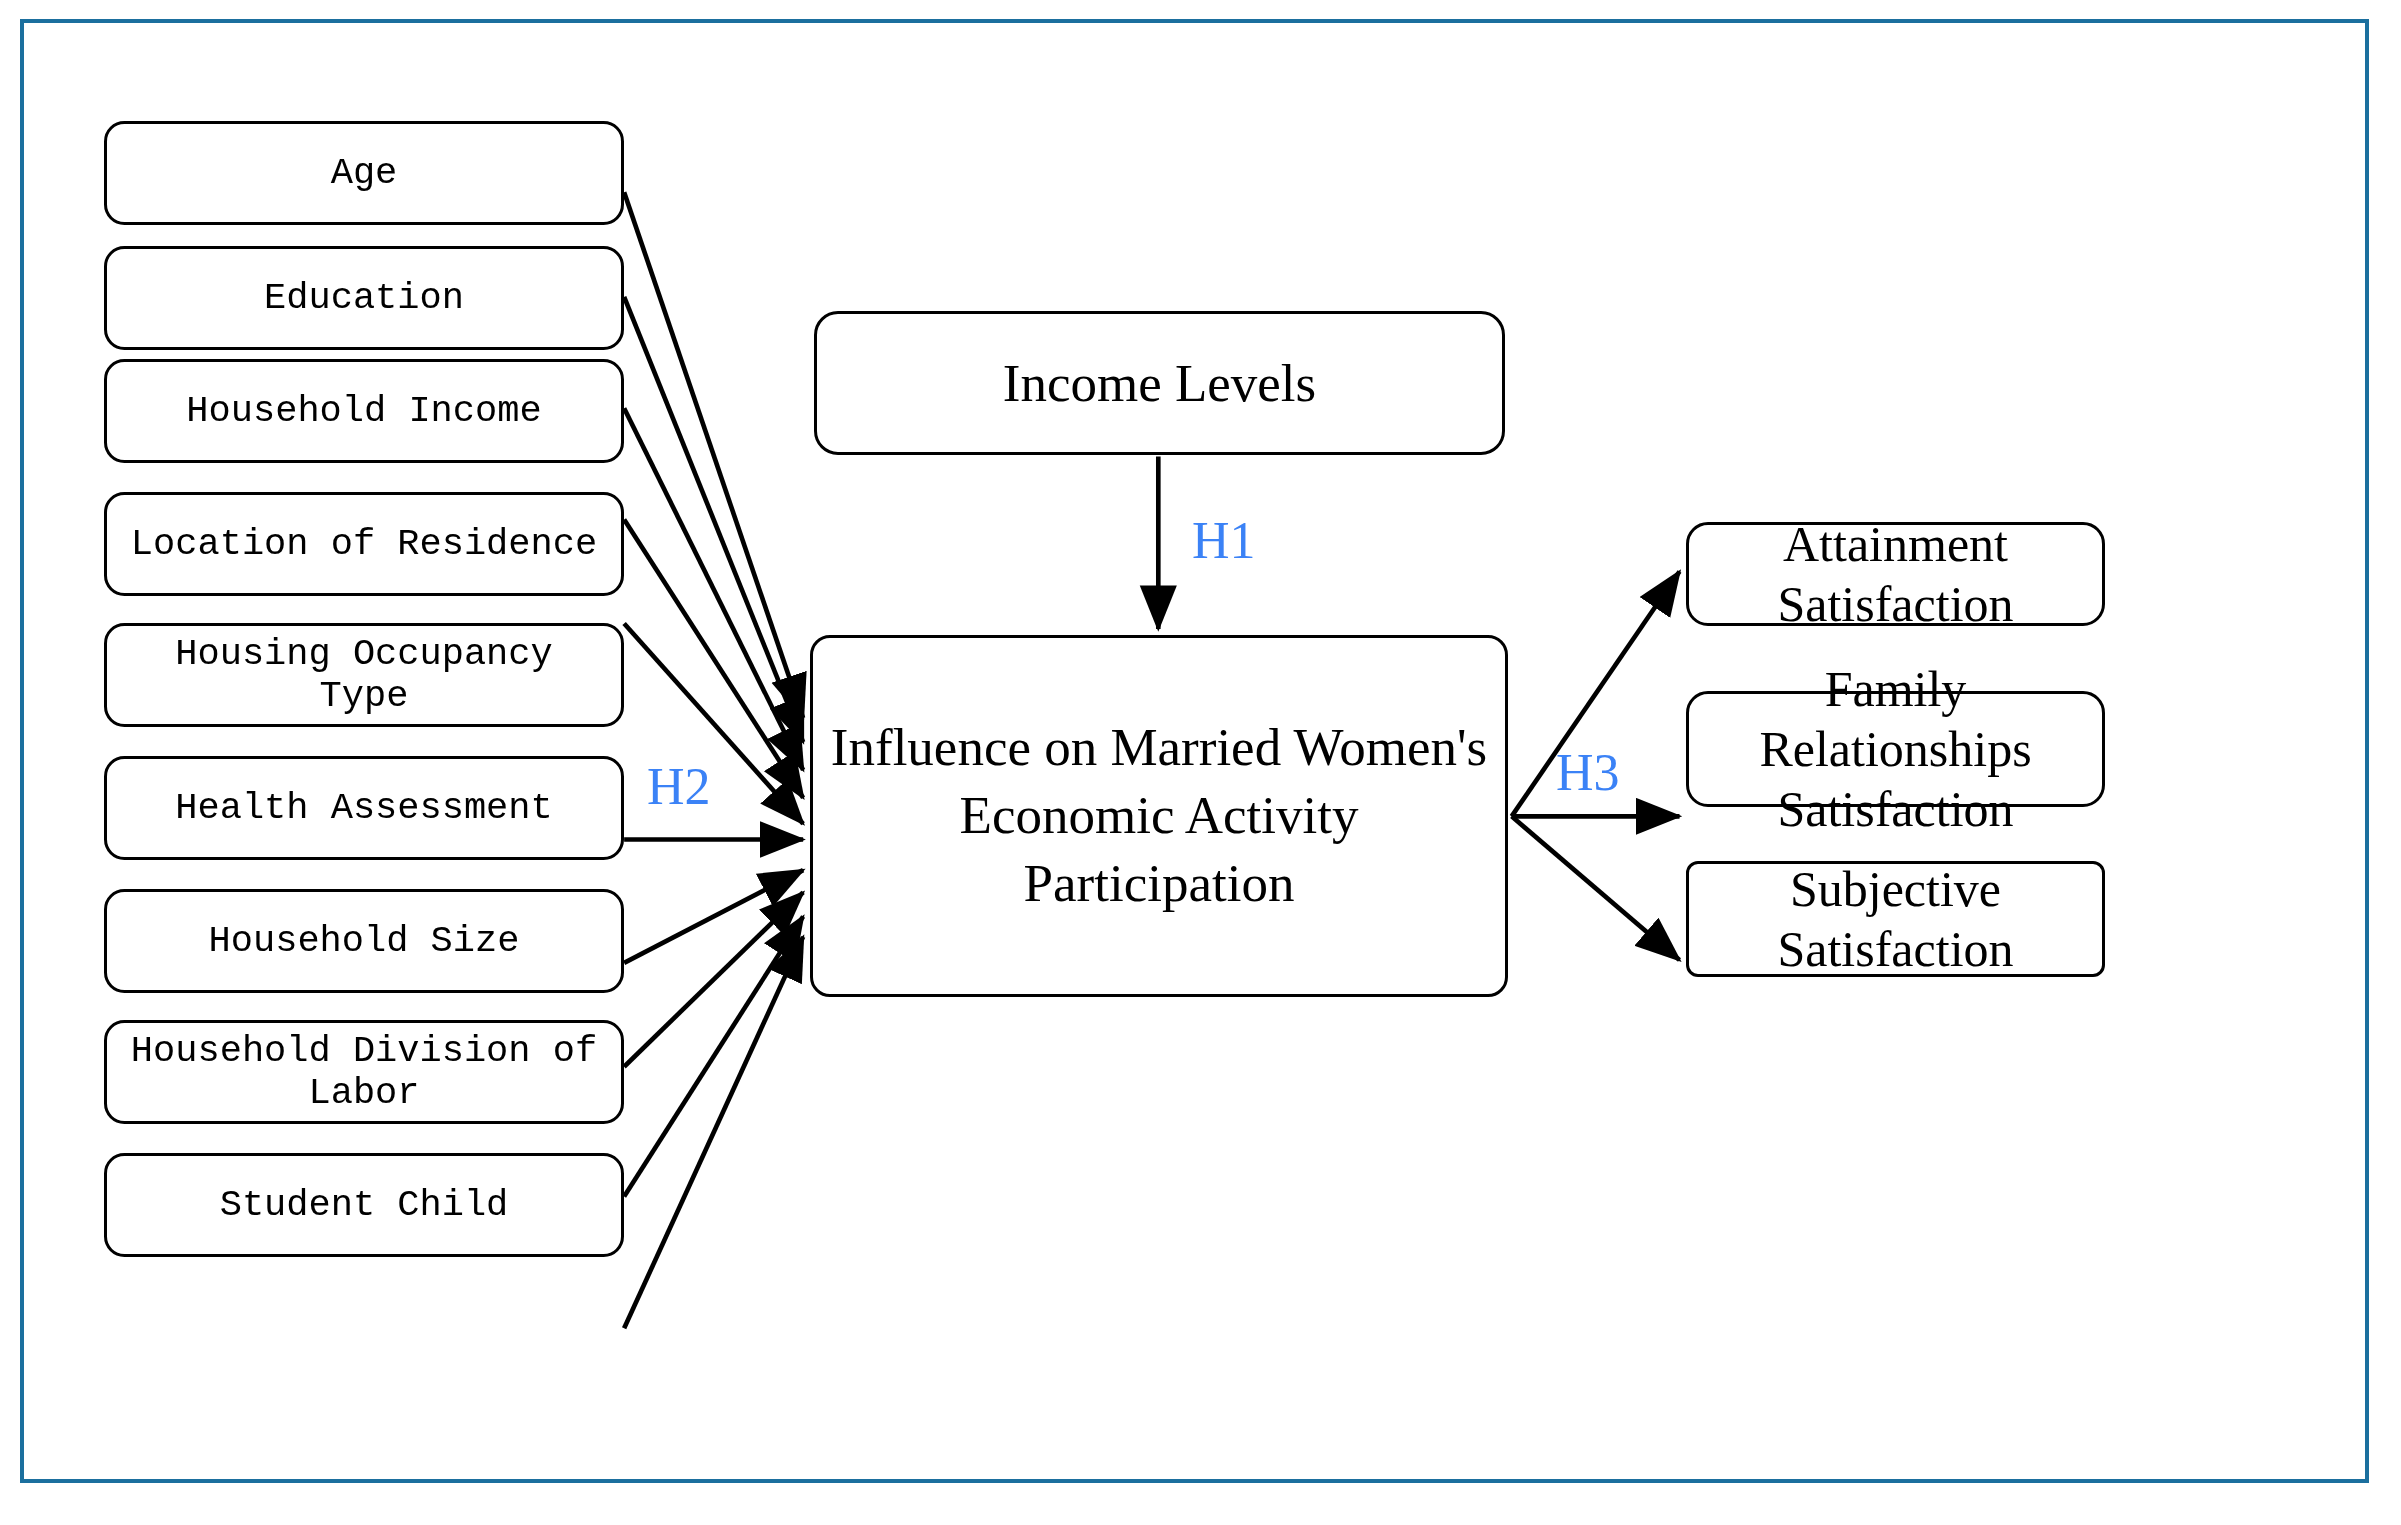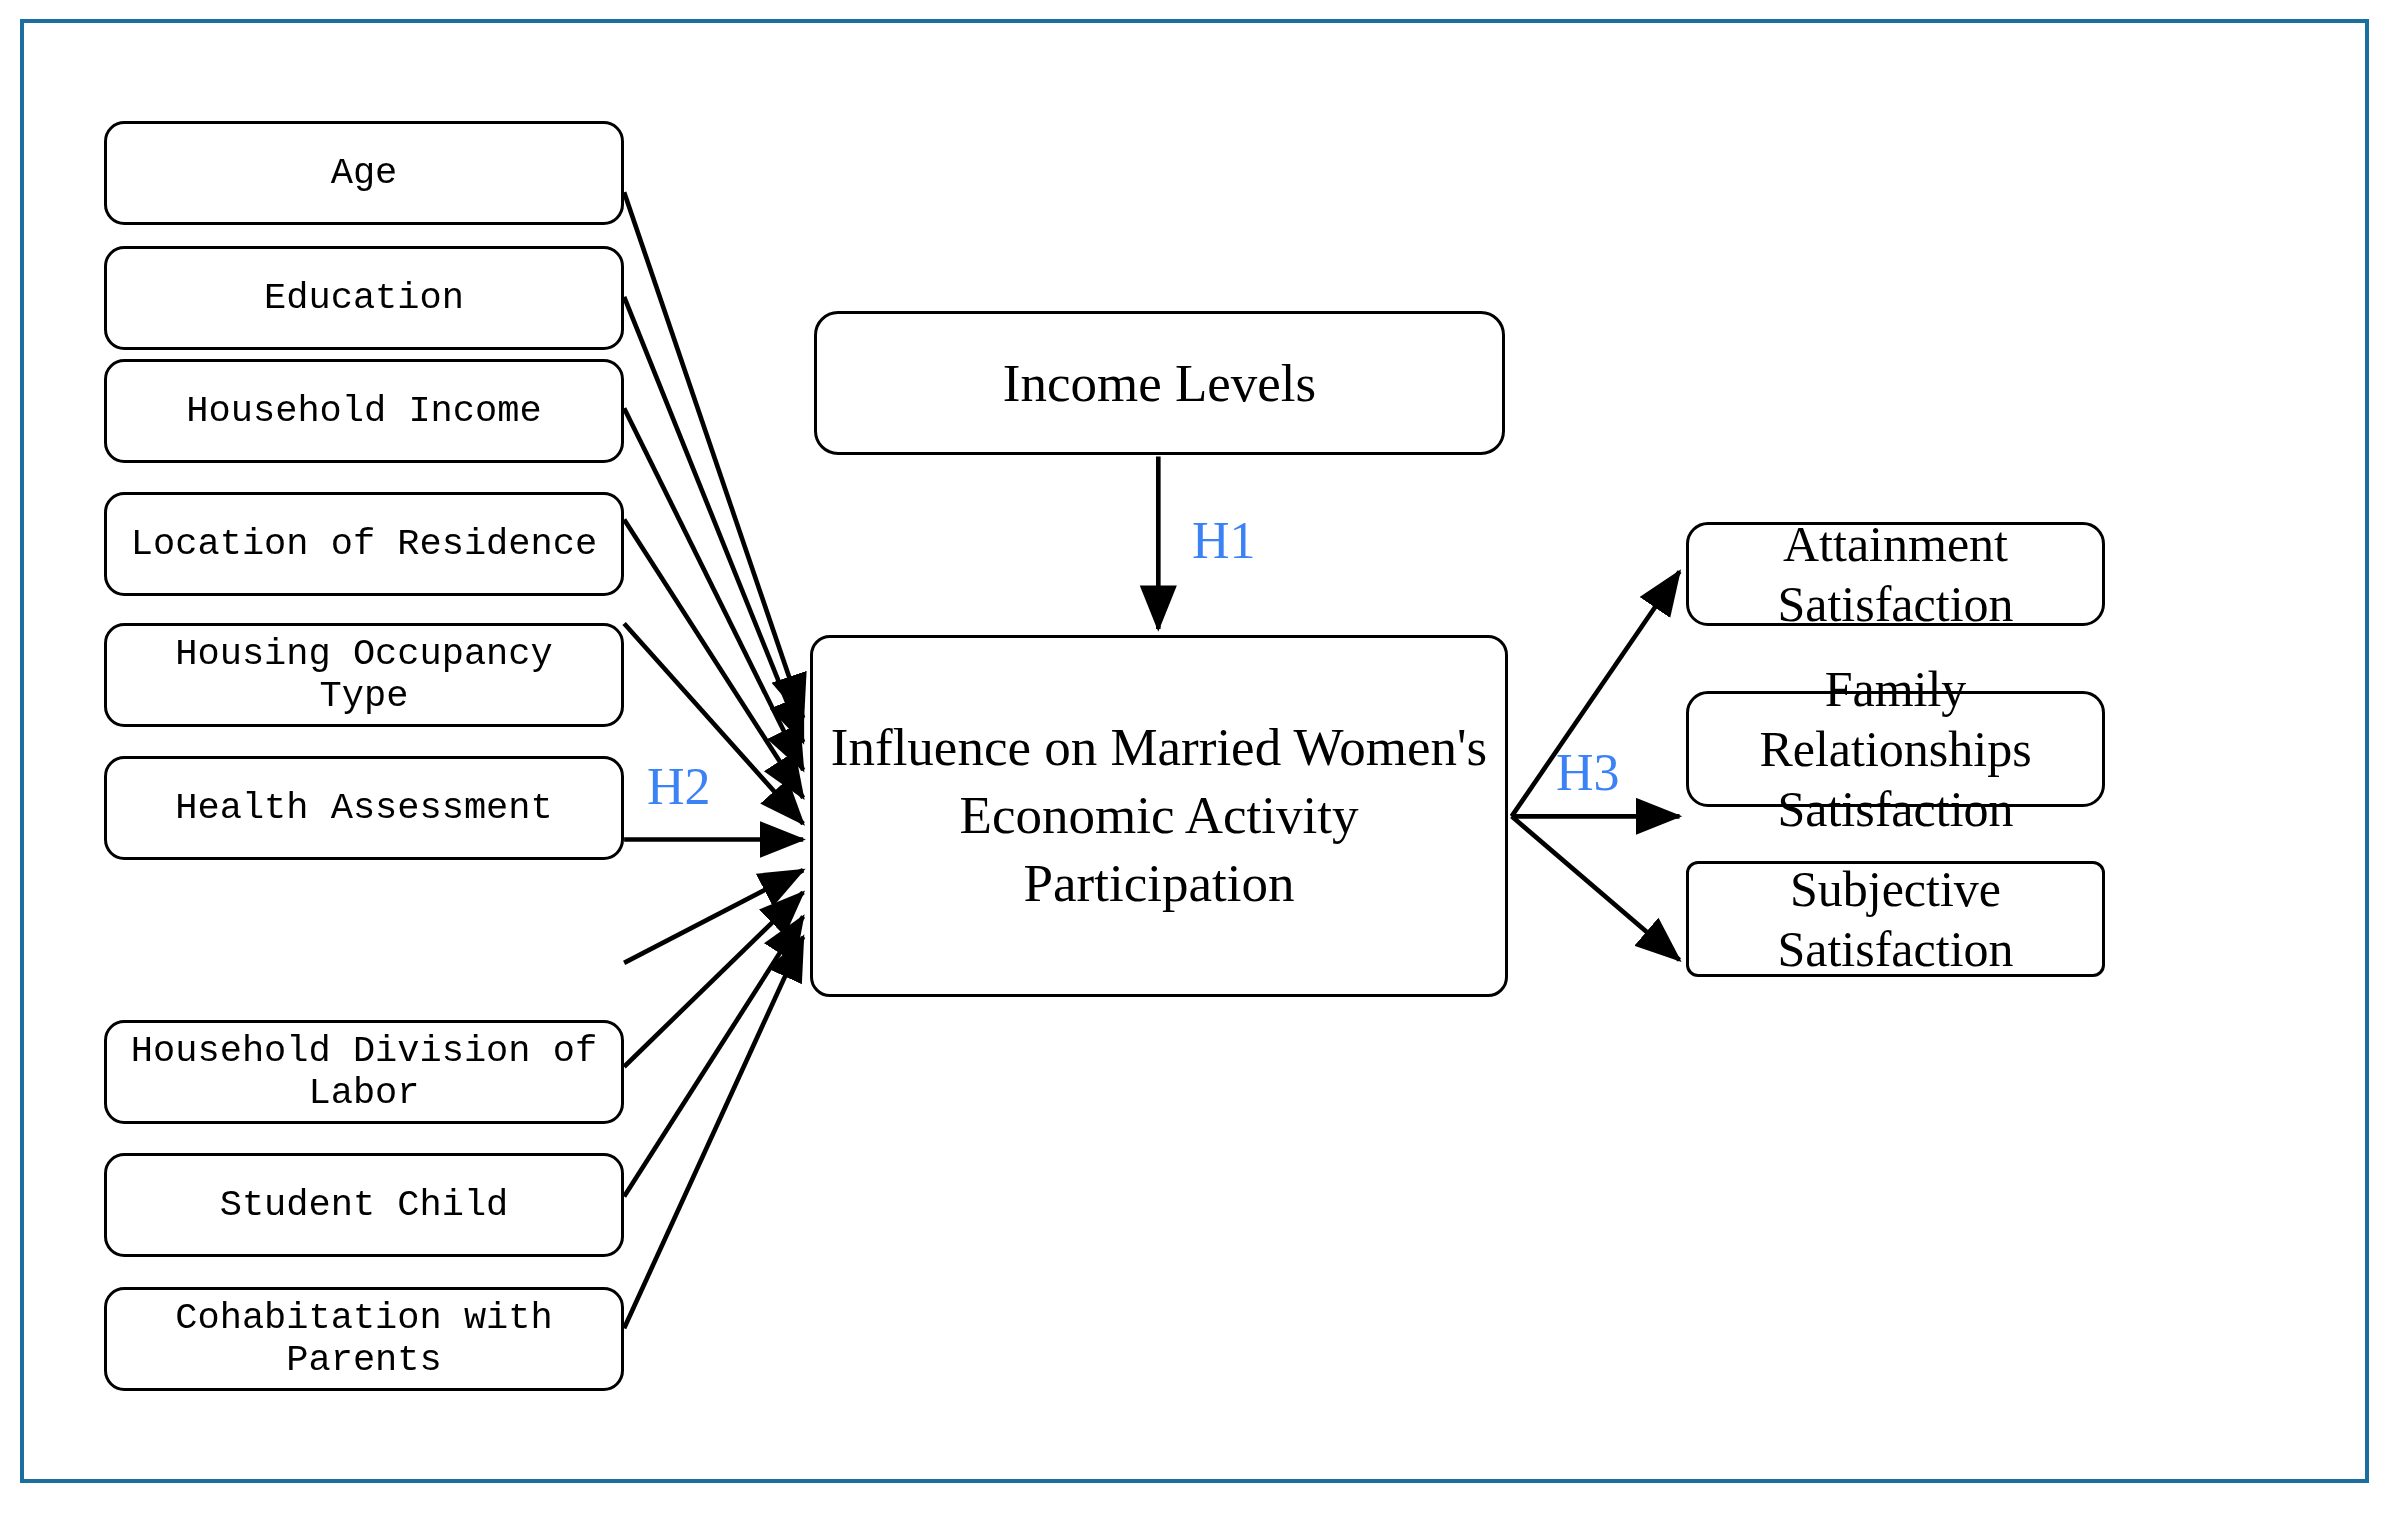--- a/index.html
+++ b/index.html
@@ -130,28 +130,28 @@
   </div>
   <div class="node left-node" style="top:492px">
     <span>Location of Residence</span>
   </div>
   <div class="node left-node" style="top:623px">
     <span>Housing Occupancy Type</span>
   </div>
   <div class="node left-node" style="top:756px">
     <span>Health Assessment</span>
   </div>
+  <div class="node left-node" style="top:889px">
+    <span>Household Size</span>
+  </div>
   <div class="node left-node two-line" style="top:1020px">
     <span>Household Division of Labor</span>
   </div>
   <div class="node left-node" style="top:1153px">
     <span>Student Child</span>
-  </div>
-  <div class="node left-node" style="top:1287px">
-    <span>Cohabitation with Parents</span>
   </div>
 
   <div class="node" id="node-income">
     <span>Income Levels</span>
   </div>
 
   <div class="node" id="node-center">
     <span>Influence on Married Women's Economic Activity Participation</span>
   </div>
 

